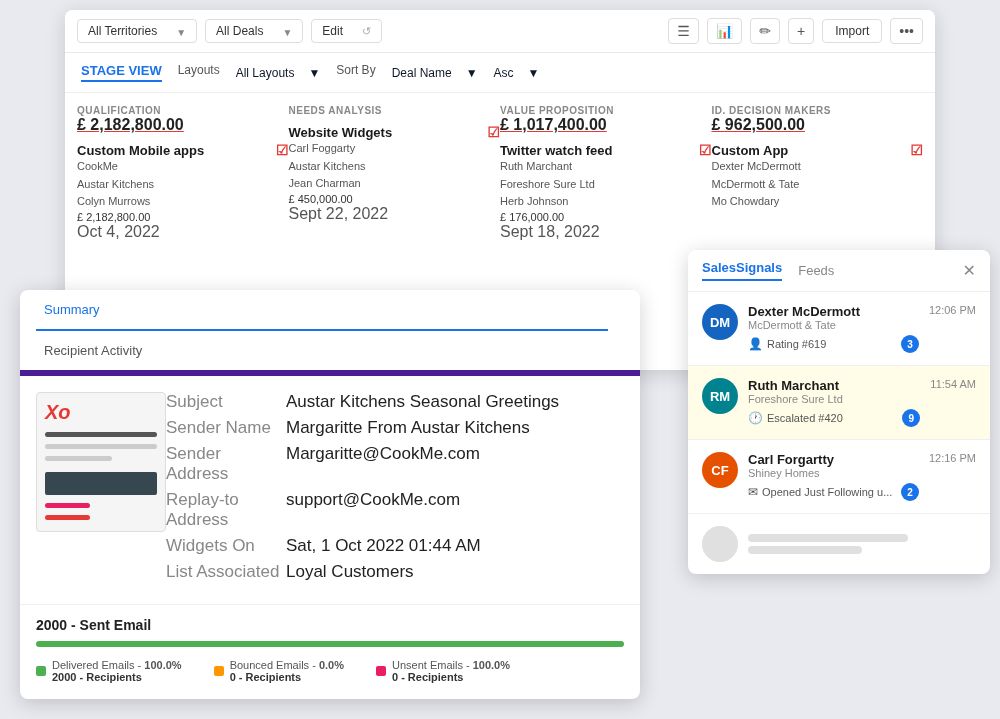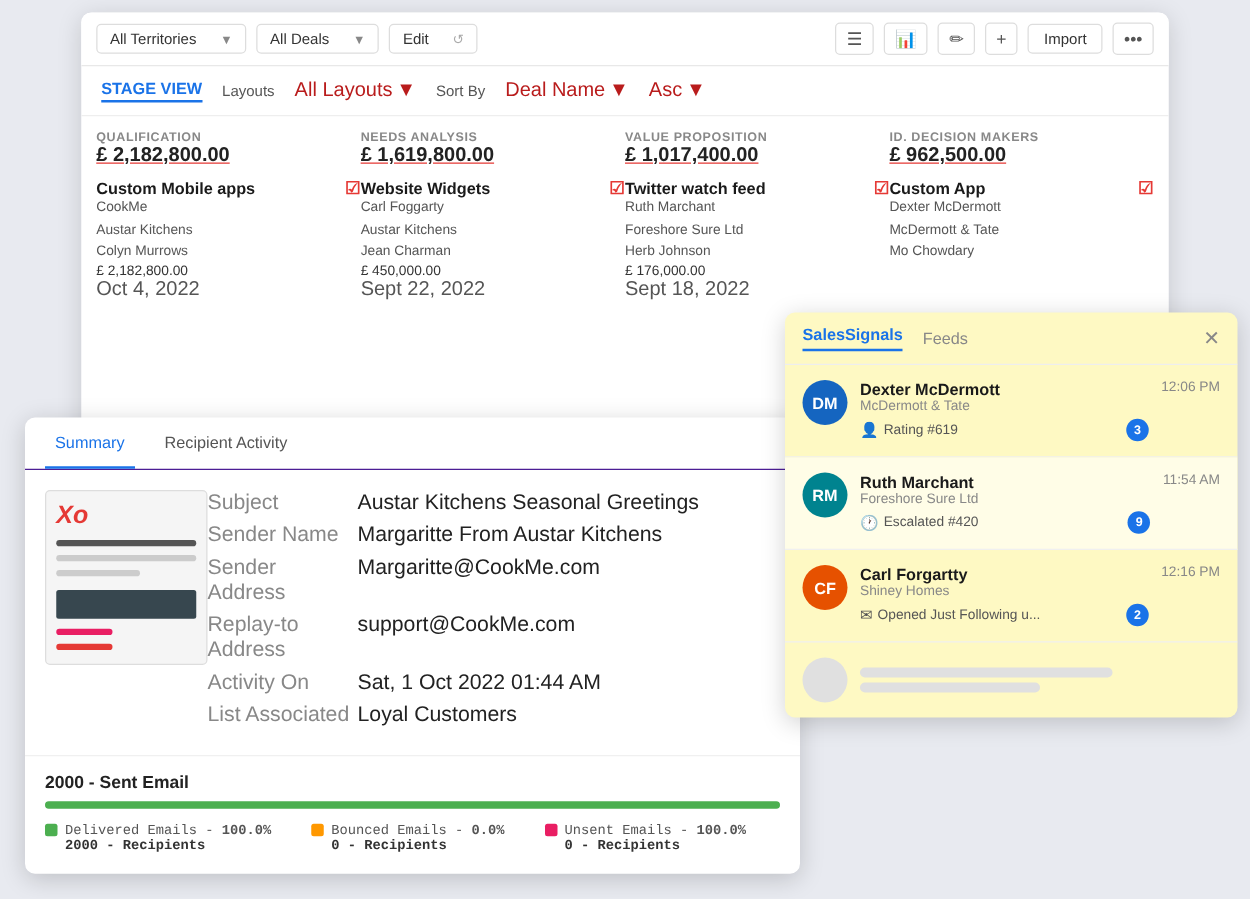--- a/index.html
+++ b/index.html
@@ -77,21 +77,20 @@
       border: 1px solid #ddd;
       border-radius: 4px;
       background: #fff;
       font-size: 12px;
       color: #333;
       cursor: pointer;
     }
 
     .stage-header {
       display: flex;
-      align-items: center;
       padding: 10px 16px;
       gap: 16px;
       border-bottom: 1px solid #eee;
     }
 
     .stage-view-label {
       font-size: 13px;
       font-weight: 700;
       color: #1a73e8;
       border-bottom: 2px solid #1a73e8;
@@ -100,23 +99,23 @@
 
     .stage-option {
       font-size: 12px;
       color: #555;
       cursor: pointer;
     }
 
     .stage-dropdown {
       display: flex;
       align-items: center;
-      gap: 3px;
-      font-size: 16px;
-      color: #b91c1c;
+      gap: 14px;
+      font-size: 12px;
+      color: #0f172a;
       cursor: pointer;
     }
 
     .kanban-board {
       display: flex;
       padding: 12px;
       gap: 0;
       overflow-x: auto;
       height: calc(100% - 80px);
     }
@@ -193,21 +192,22 @@
       background: #fff;
       border-radius: 8px;
       box-shadow: 0 4px 20px rgba(0,0,0,0.18);
       overflow: hidden;
       z-index: 10;
     }
 
     .summary-tabs {
       display: flex;
       padding: 0 16px;
-      border-bottom: 1px solid #4c1d95;
+      border-bottom: 6px solid #4c1d95;
+      flex-direction: column;
     }
 
     .summary-tab {
       padding: 12px 8px;
       font-size: 13px;
       cursor: pointer;
       color: #555;
       margin-right: 16px;
     }
 
@@ -297,24 +297,24 @@
       margin-bottom: 12px;
     }
 
     .stats-row {
       display: flex;
       gap: 32px;
     }
 
     .stat-item {
       display: flex;
+      align-items: center;
       gap: 6px;
       font-size: 11px;
       color: #555;
-      font-family: Liberation Mono, monospace;
     }
 
     .stat-dot {
       width: 10px;
       height: 10px;
       border-radius: 2px;
     }
 
     .stat-dot.green { background: #4caf50; }
     .stat-dot.orange { background: #ff9800; }
@@ -329,22 +329,22 @@
       display: block;
       font-size: 11px;
       color: #333;
     }
 
     
     .signals-panel {
       position: absolute;
       top: 250px;
       right: 10px;
-      width: 362px;
-      background: #fef9c3;
+      width: 302px;
+      background: #ffffff;
       border-radius: 8px;
       box-shadow: 0 4px 20px rgba(0,0,0,0.18);
       z-index: 20;
       overflow: hidden;
     }
 
     .signals-header {
       display: flex;
       align-items: center;
       padding: 10px 14px;
@@ -540,21 +540,20 @@
         Austar Kitchens<br>
         Colyn Murrows
       </div>
       <div class="deal-amount">£ 2,182,800.00</div>
       <div class="deal-date">Oct 4, 2022</div>
     </div>
       </div>
       <div class="kanban-col">
         <div class="col-header">
     <div class="col-title">NEEDS ANALYSIS</div>
-    <div class="col-amount">£ 1,619,800.00</div>
   </div>
         <div class="deal-card">
       <div class="deal-name">
         <span>Website Widgets</span>
         <span class="check-icon">☑</span>
       </div>
       <div class="deal-info">
         Carl Foggarty<br>
         Austar Kitchens<br>
         Jean Charman
@@ -630,21 +629,21 @@
   </div>
         <div class="field-row">
     <span class="field-label">Sender Address</span>
     <span class="field-value">Margaritte@CookMe.com</span>
   </div>
         <div class="field-row">
     <span class="field-label">Replay-to Address</span>
     <span class="field-value">support@CookMe.com</span>
   </div>
         <div class="field-row">
-    <span class="field-label">Activity On</span>
+    <span class="field-label">Widgets On</span>
     <span class="field-value">Sat, 1 Oct 2022 01:44 AM</span>
   </div>
         <div class="field-row">
     <span class="field-label">List Associated</span>
     <span class="field-value bold">Loyal Customers</span>
   </div>
       </div>
   </div>
   <div class="summary-stats">
     <div class="sent-label">

